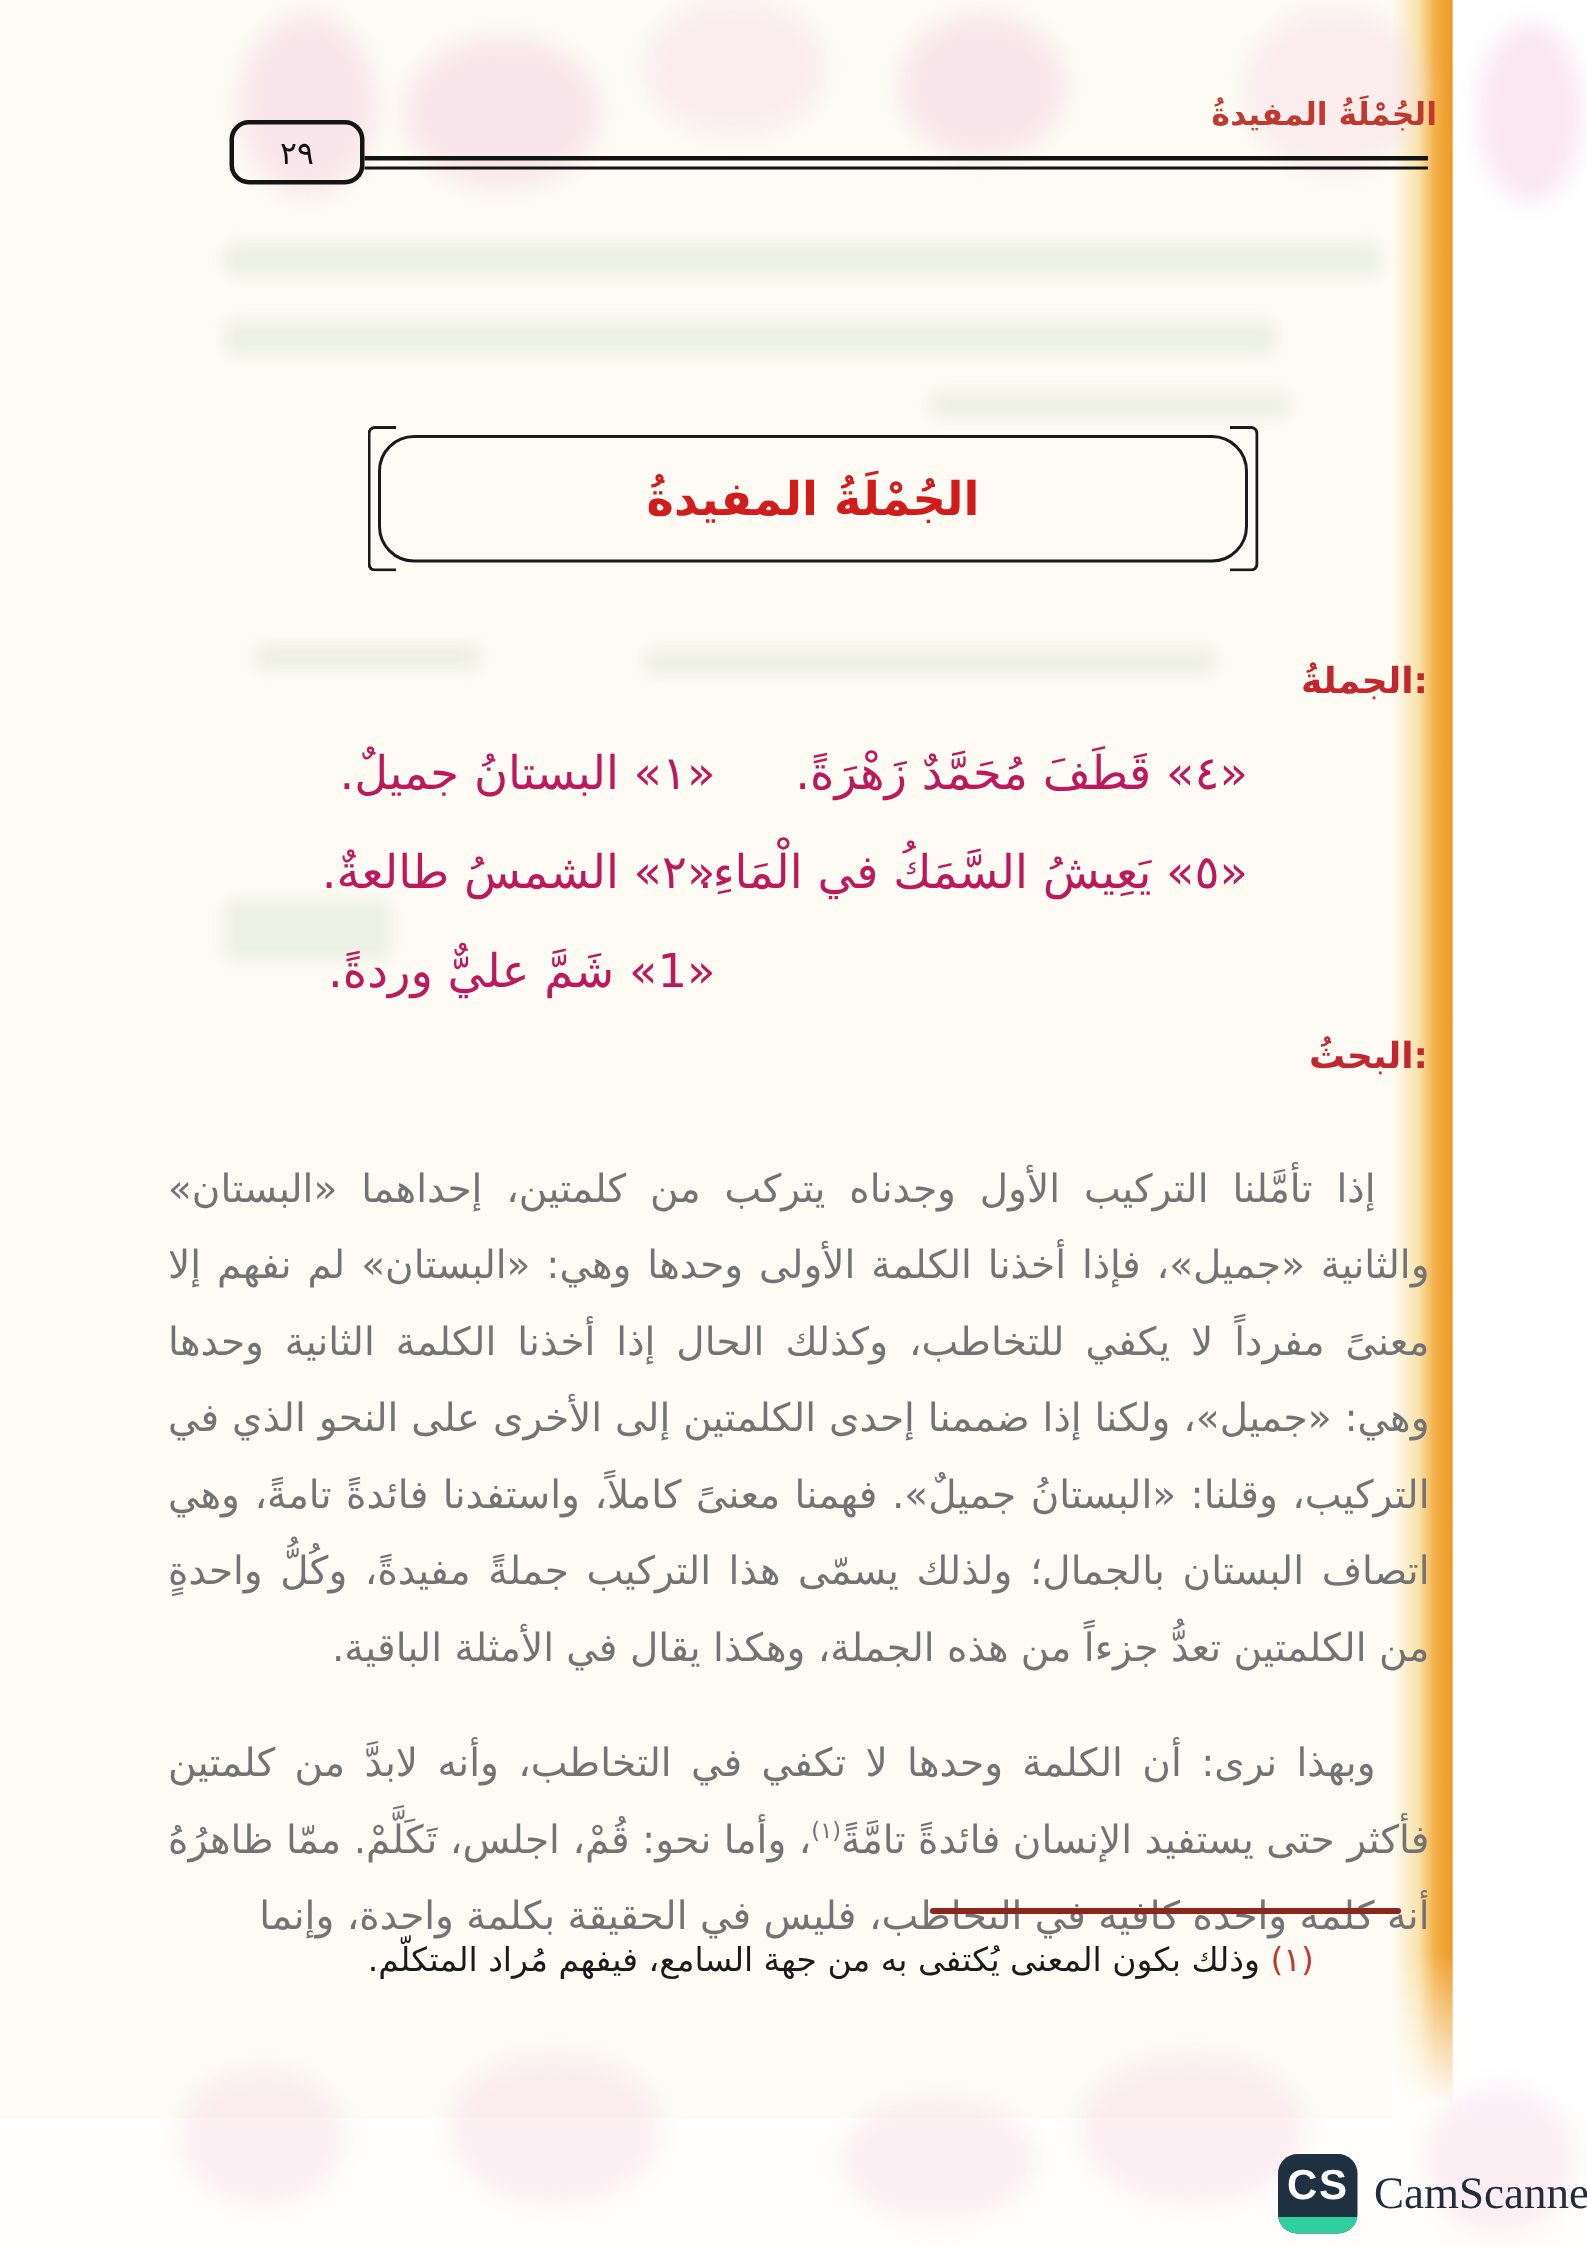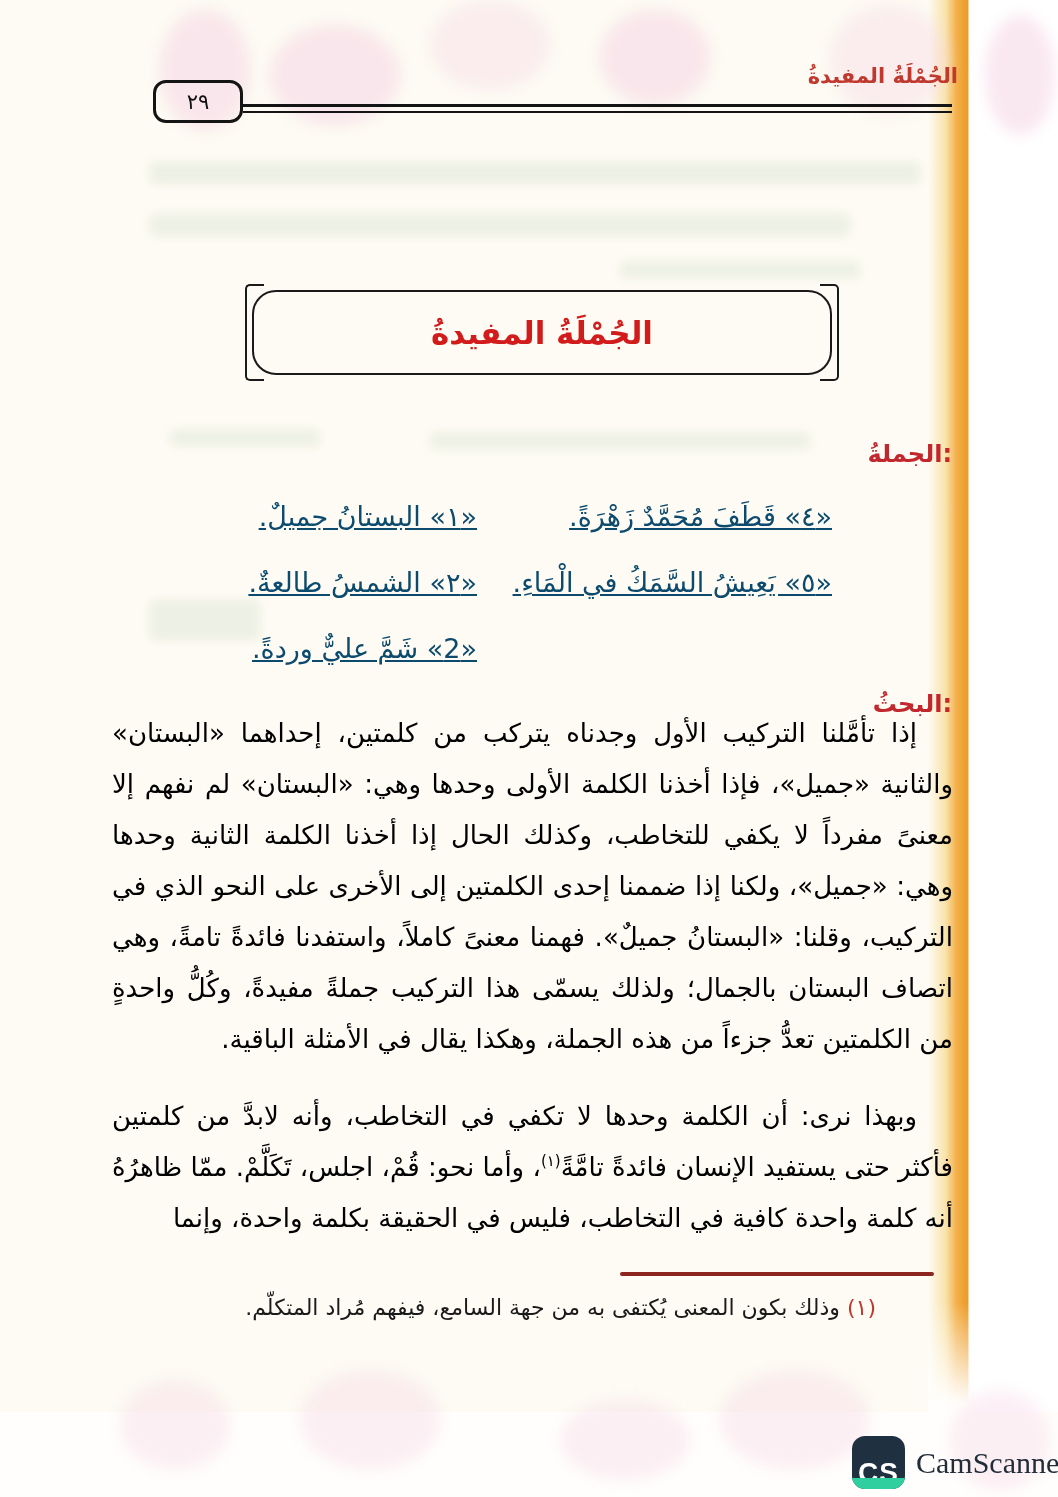--- a/index.html
+++ b/index.html
@@ -60,42 +60,42 @@
   .examples-heading { top:440px; }
   .discussion-heading { top:690px; }
   .examples-grid {
     position:absolute; left:245px; top:496px; width:587px;
     display:flex; flex-direction:row-reverse; justify-content:space-between;
     direction:rtl;
   }
   .examples-col { display:flex; flex-direction:column; gap:25px; direction:rtl; text-align:right; }
   .examples-col.col-a { width:232px; }
   .examples-col.col-b { width:342px; }
-  .example-item { font-size:27px; color:#0c4a6e; white-space:nowrap; line-height:41px;text-decoration:underline; }
+  .example-item { font-size:31px; color:#be185d; white-space:nowrap; line-height:41px; }
   .body-text {
-    position:absolute; left:112px; top:708px; width:841px;
+    position:absolute; left:112px; top:768px; width:841px;
     direction:rtl; text-align:justify; text-justify:inter-word;
-    font-size:26px; line-height:51px; color:#000000;
+    font-size:26px; line-height:51px; color:#737373;
   }
   .body-text p { text-indent:36px; }
   .body-text p + p { margin-top:26px; }
   .footnote-ref { font-size:15px; vertical-align:super; line-height:0; }
   .footnote-rule {
     position:absolute; left:620px; top:1272px; width:314px; height:4px;
     background:#8e2620; border-radius:2px;
   }
   .footnote {
     position:absolute; left:228px; top:1290px; width:648px;
     direction:rtl; text-align:right; font-size:22px; line-height:36px; color:#1a1a1a;
   }
   .footnote-marker { color:#c0392e; }
   .camscanner { position:absolute; left:852px; top:1436px; display:flex; align-items:center; gap:11px; z-index:6; }
   .cs-icon {
     position:relative; width:53px; height:53px; background:#1f3040; border-radius:13px;
-    display:flex; align-items:flex-end; justify-content:center; overflow:hidden;
+    display:flex; align-items:flex-start; justify-content:center; overflow:hidden;
   }
   .cs-icon-text { color:#ffffff; font-weight:bold; font-size:28px; font-family:"Liberation Sans", sans-serif; margin-top:5px; letter-spacing:1px; }
   .cs-icon-band { position:absolute; left:0; bottom:0; width:100%; height:11px; background:#30cfa0; }
   .cs-label { font-family:"Liberation Serif", serif; font-size:30px; color:#232d3a; }
 </style>
 </head>
 <body>
 
 <div class="right-margin"></div>
 <div class="bottom-margin"></div>
@@ -131,21 +131,21 @@
   <div class="title-box">
     <span class="title-text">الجُمْلَةُ المفيدةُ</span>
   </div>
 
   <div class="red-heading examples-heading">الجملةُ:</div>
 
   <div class="examples-grid">
     <div class="examples-col col-a">
       <div class="example-item">«١» البستانُ جميلٌ.</div>
       <div class="example-item">«٢» الشمسُ طالعةٌ.</div>
-      <div class="example-item">«2» شَمَّ عليٌّ وردةً.</div>
+      <div class="example-item">«1» شَمَّ عليٌّ وردةً.</div>
     </div>
     <div class="examples-col col-b">
       <div class="example-item">«٤» قَطَفَ مُحَمَّدٌ زَهْرَةً.</div>
       <div class="example-item">«٥» يَعِيشُ السَّمَكُ في الْمَاءِ.</div>
     </div>
   </div>
 
   <div class="red-heading discussion-heading">البحثُ:</div>
 
   <div class="body-text">

